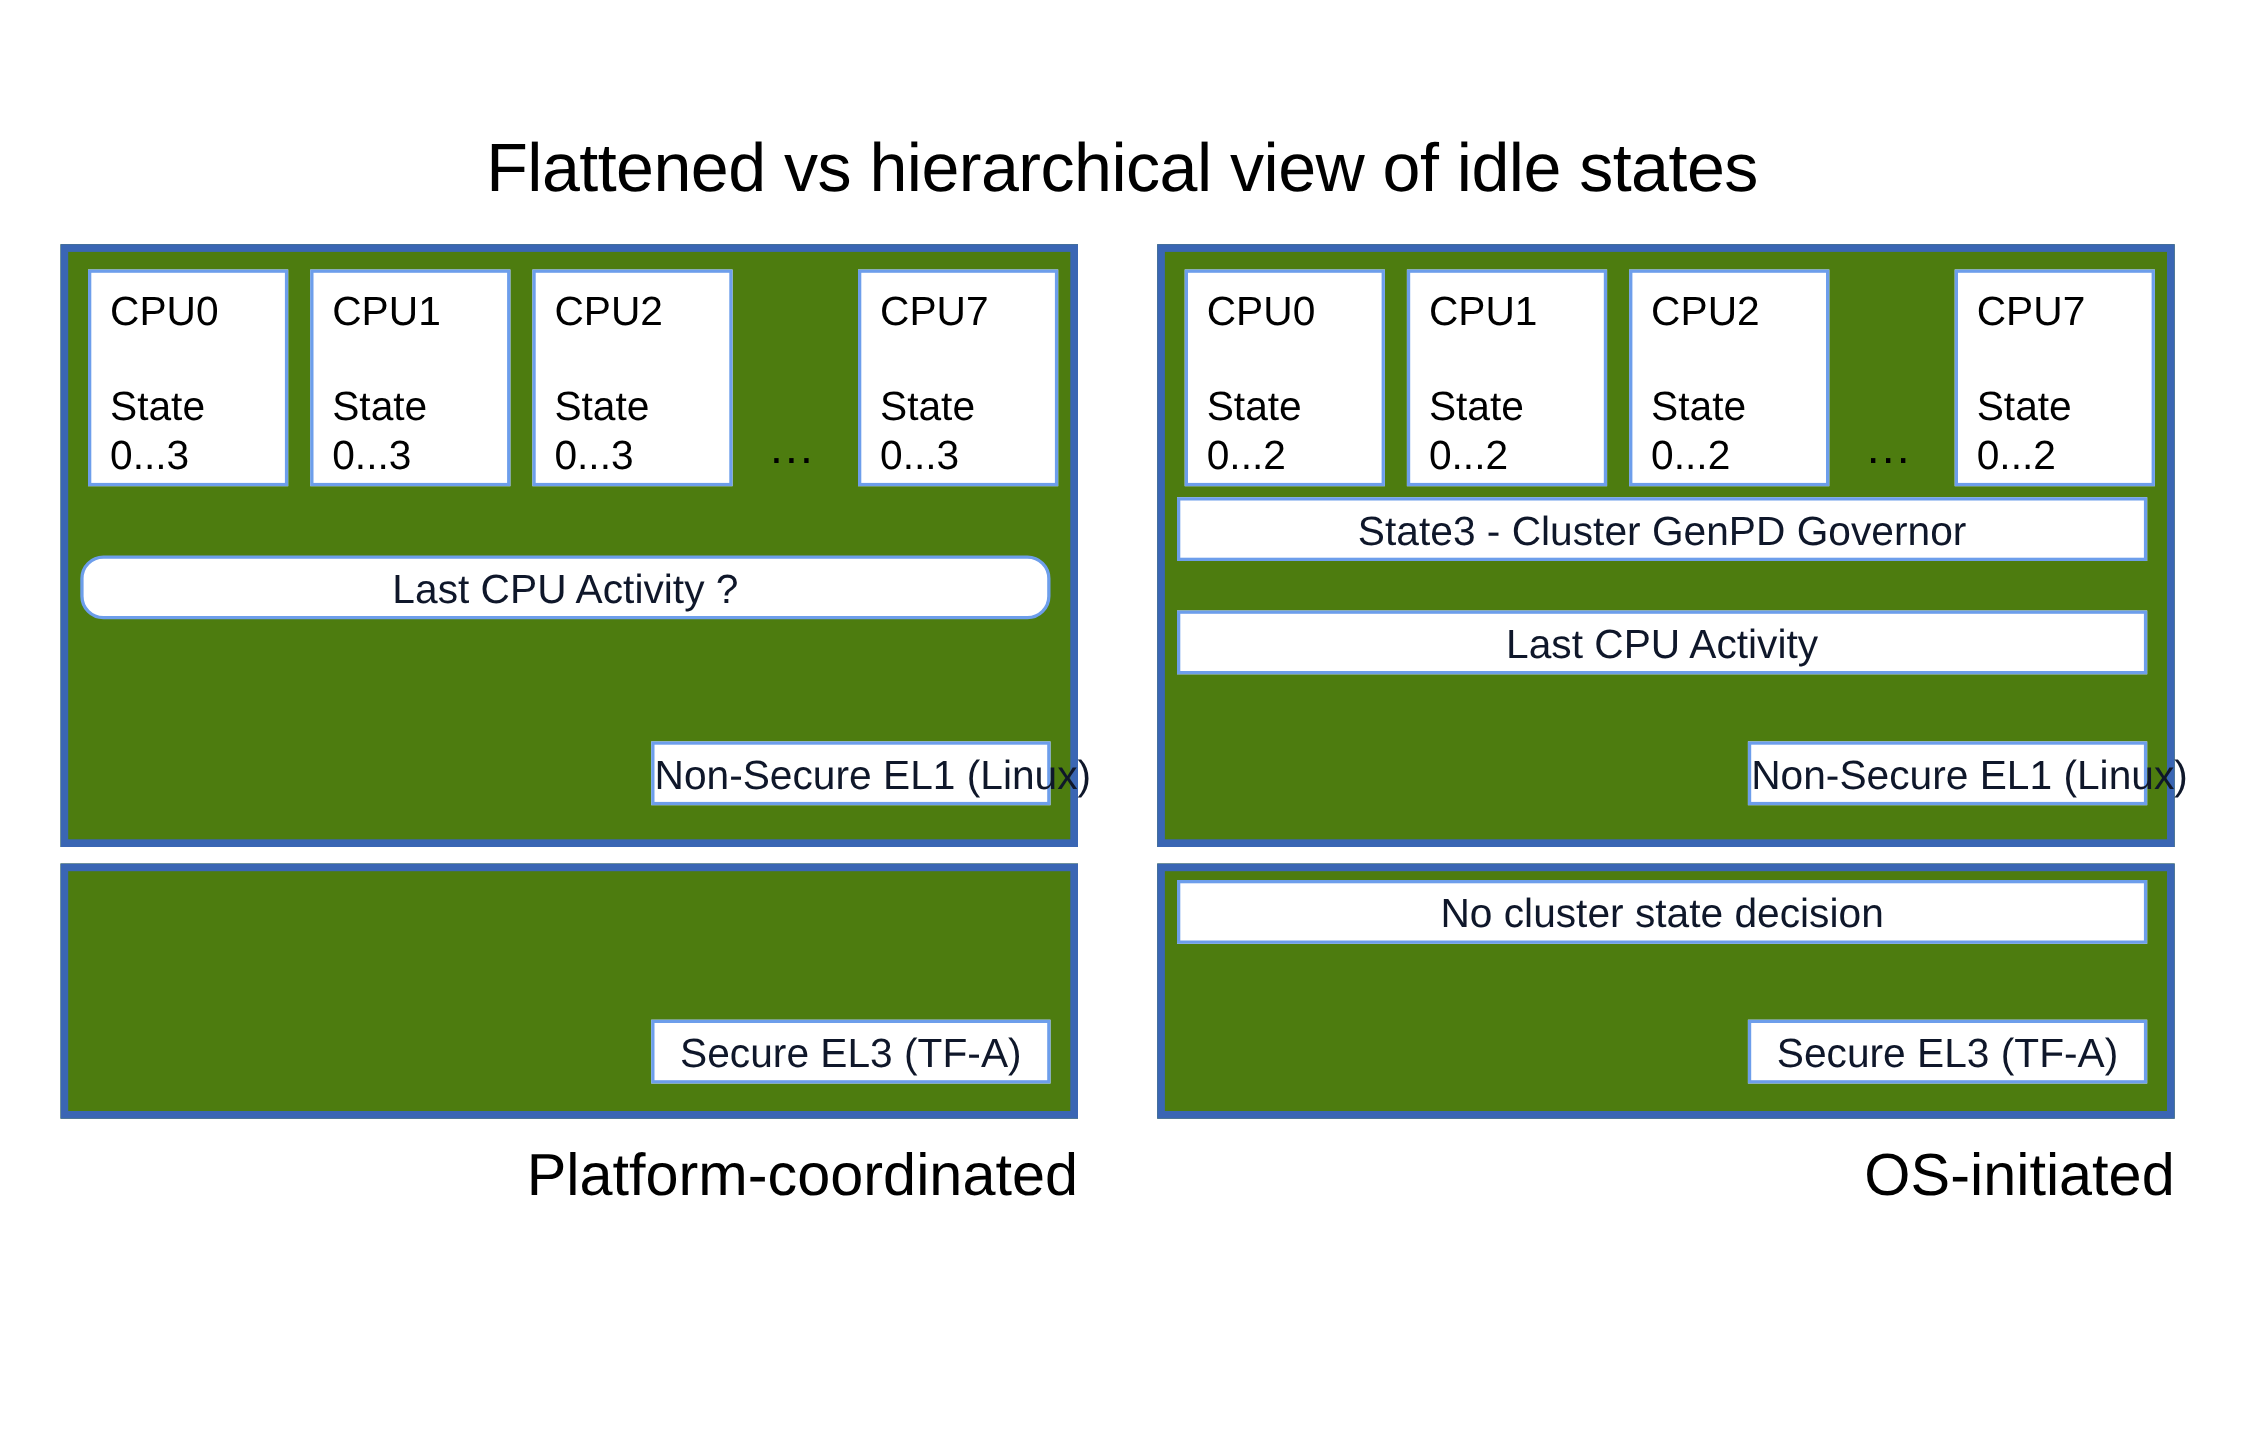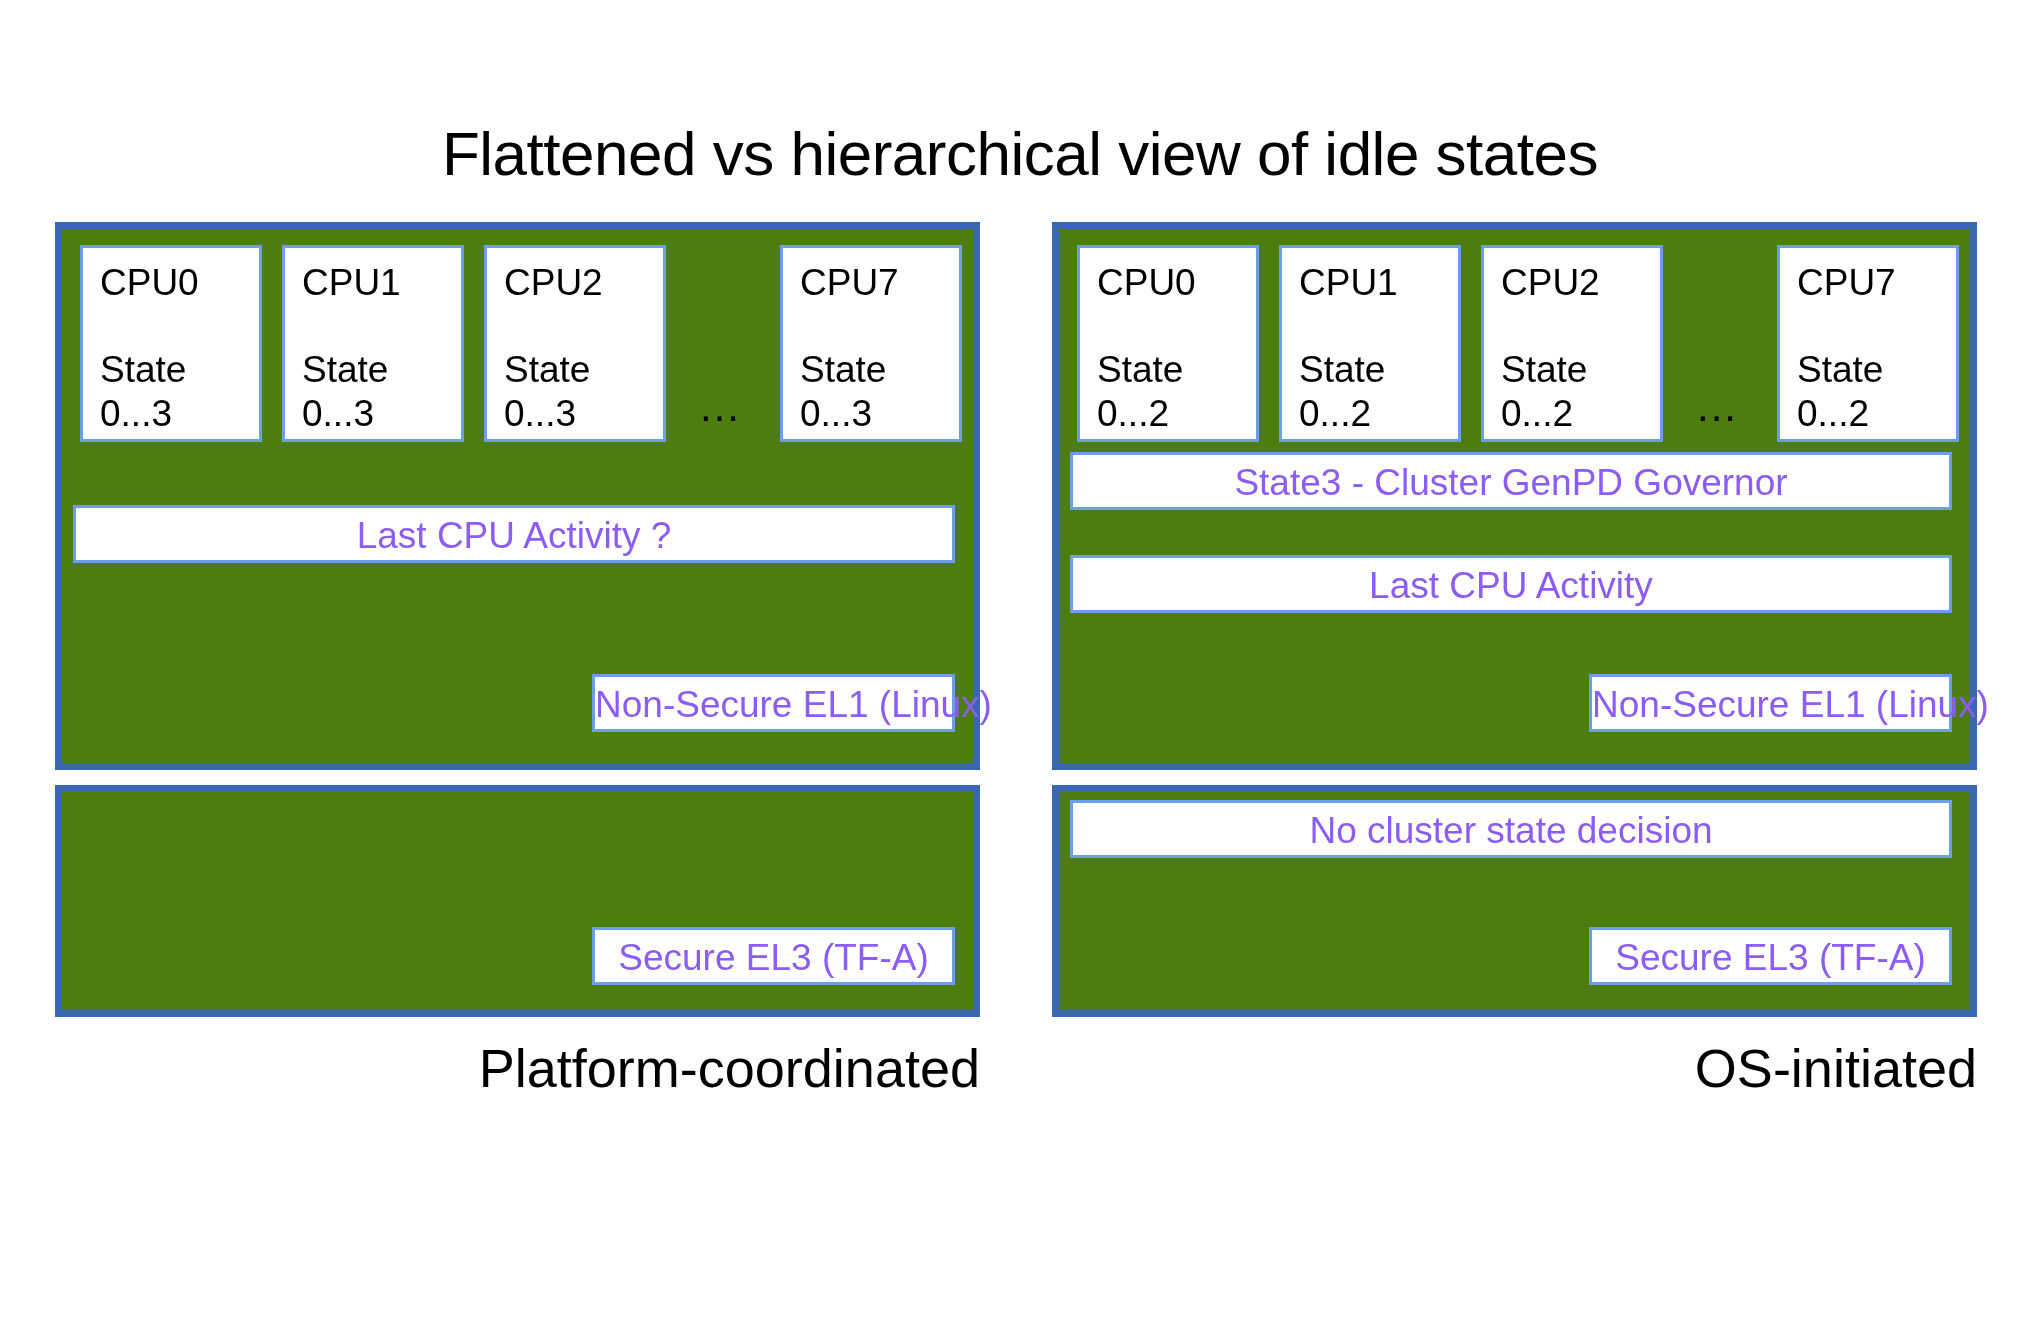--- a/index.html
+++ b/index.html
@@ -114,32 +114,32 @@
 
   
   .bar {
     position: absolute;
     box-sizing: border-box;
     border: 3px solid #6d9eeb;
     background: #ffffff;
     font-size: 37px;
     line-height: 56px;
     text-align: center;
-    color: #8b5cf6;
+    color: #0f172a;
     white-space: nowrap;
   }
 
   .bar.wide {
     left: 18px;
     width: 882px;
     height: 58px;
   }
 
   
-  .bar.last-activity-l { top: 505px; }
+  .bar.last-activity-l { top: 505px; border-radius: 21px; }
   
   .bar.genpd-gov       { top: 452px; }
   .bar.last-activity-r { top: 555px; }
 
   
   .bar.el1 {
     left: 537px;
     top: 674px;
     width: 363px;
     height: 58px;

